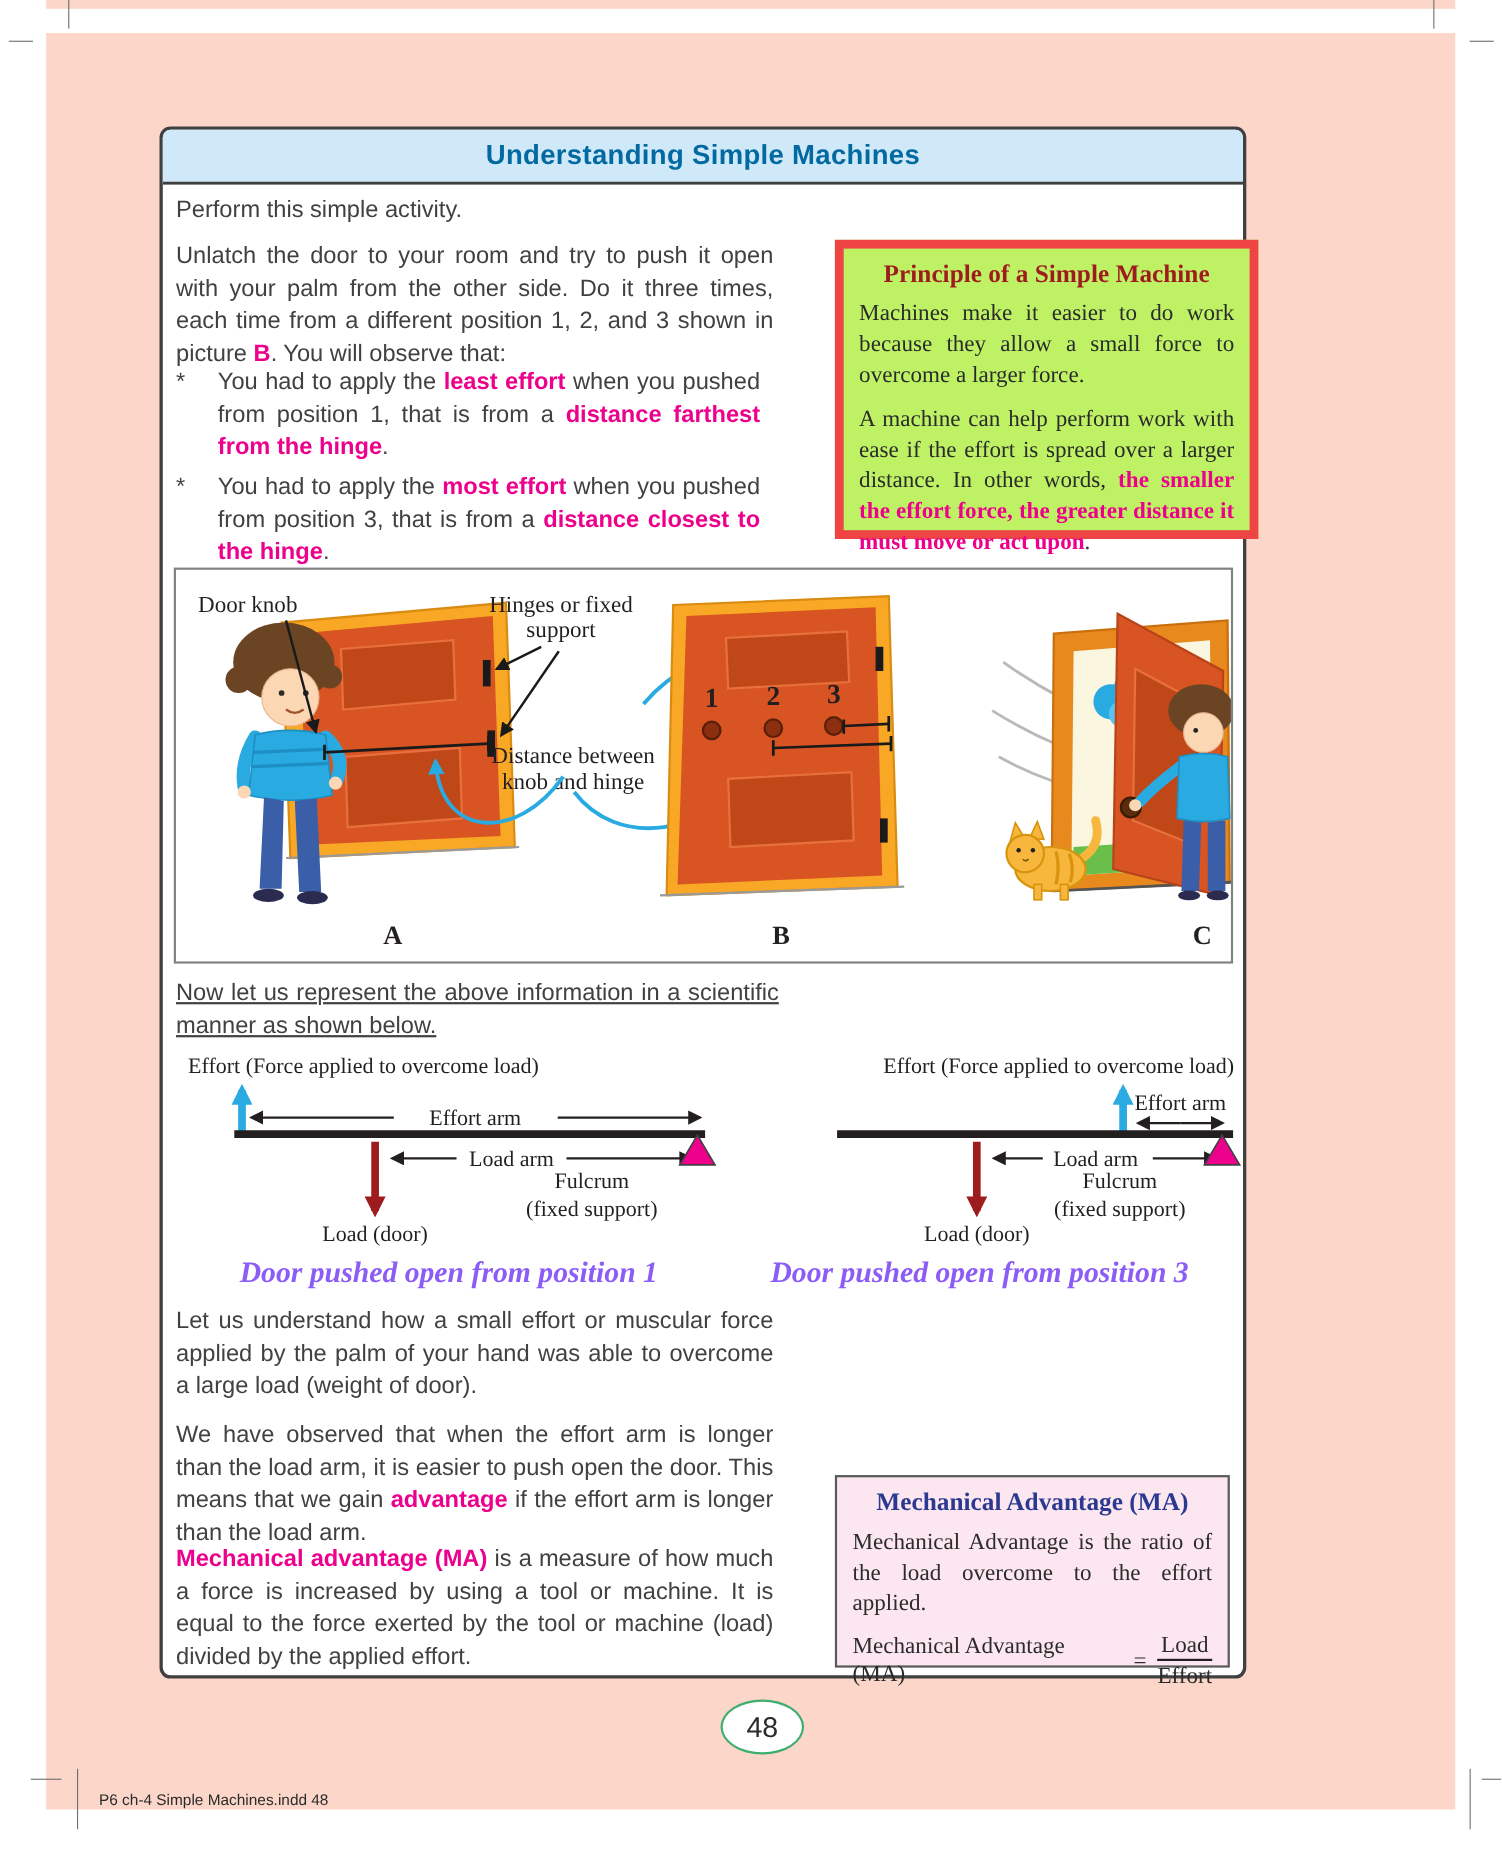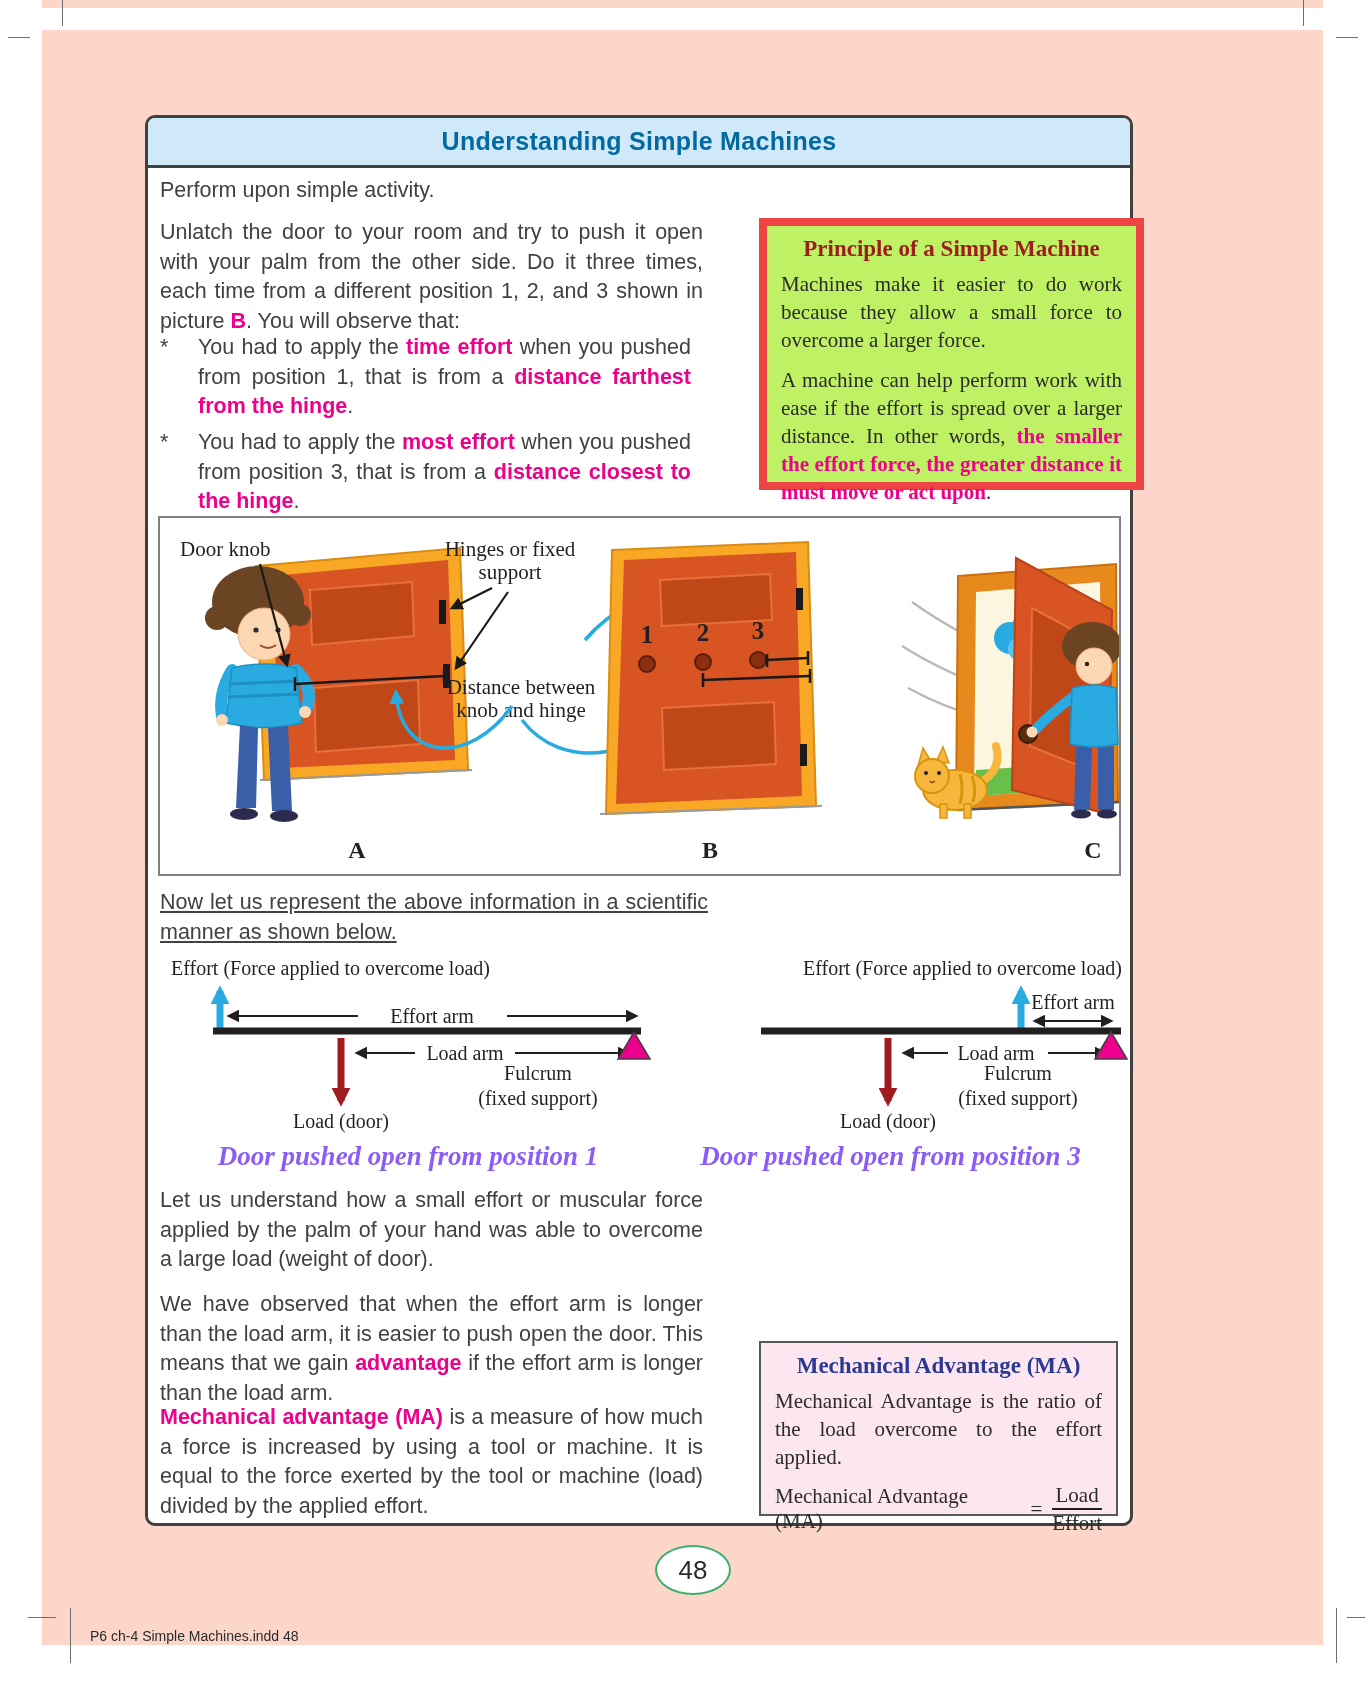--- a/index.html
+++ b/index.html
@@ -48,27 +48,27 @@
   <div class="crop" style="left:28px;top:1617px;width:28px;height:1px;"></div>
   <div class="crop" style="left:1336px;top:1608px;width:1px;height:55px;"></div>
   <div class="crop" style="left:1347px;top:1617px;width:18px;height:1px;"></div>
 
   <div class="main-box">
 
     <div class="hdr">
       <span>Understanding Simple Machines</span>
     </div>
 
-    <p class="p" style="left:12px;top:58px;width:543px;">Perform upon simple activity.</p>
+    <p class="p" style="left:12px;top:58px;width:543px;">Perform this simple activity.</p>
 
     <p class="p" style="left:12px;top:100px;width:543px;"><span>Unlatch the door to your room and try to push it open with your palm from the other side. Do it three times, each time from a different position 1, 2, and 3 shown in picture </span><span class="hl">B</span><span>. You will observe that:</span></p>
 
     <div class="bul" style="left:12px;top:215px;">
       <span class="star">*</span>
-      <span class="btxt"><span>You had to apply the </span><span class="hl">time effort</span><span> when you pushed from position 1, that is from a </span><span class="hl">distance farthest from the hinge</span><span>.</span></span>
+      <span class="btxt"><span>You had to apply the </span><span class="hl">least effort</span><span> when you pushed from position 1, that is from a </span><span class="hl">distance farthest from the hinge</span><span>.</span></span>
     </div>
 
     <div class="bul" style="left:12px;top:310px;">
       <span class="star">*</span>
       <span class="btxt"><span>You had to apply the </span><span class="hl">most effort</span><span> when you pushed from position 3, that is from a </span><span class="hl">distance closest to the hinge</span><span>.</span></span>
     </div>
 
     <div class="sidebox principle">
       <h3>Principle of a Simple Machine</h3>
       <p>Machines make it easier to do work  because they allow a small force to overcome a larger force.</p>

